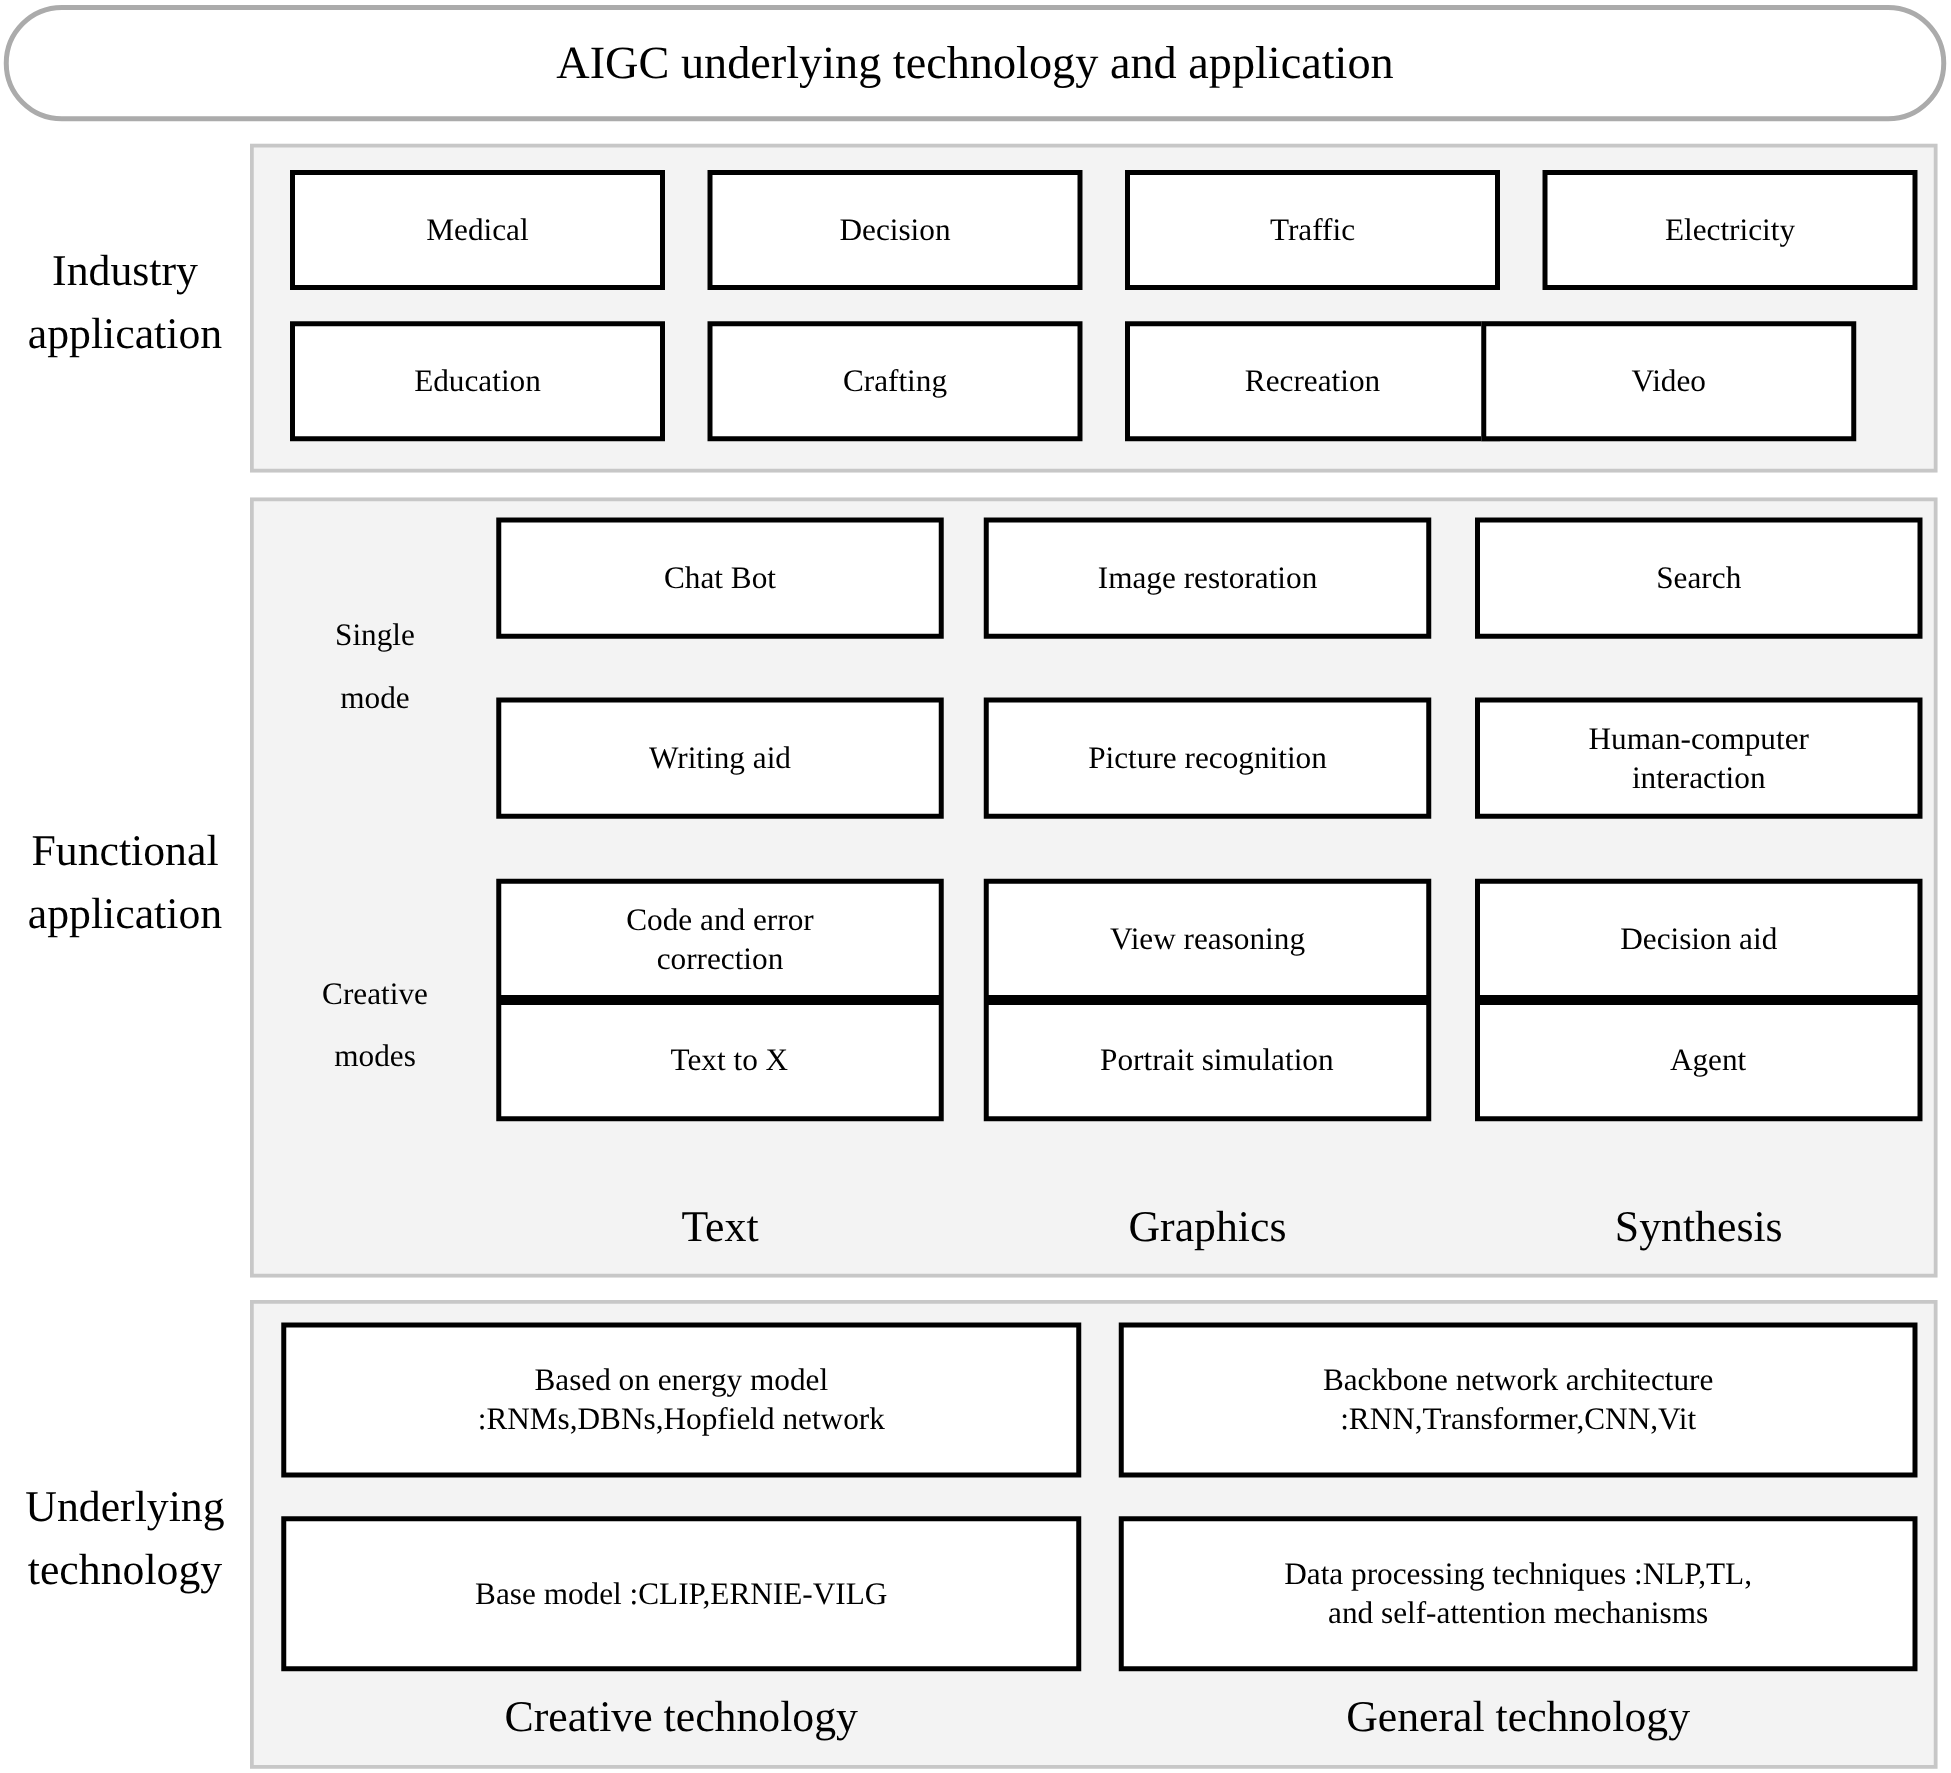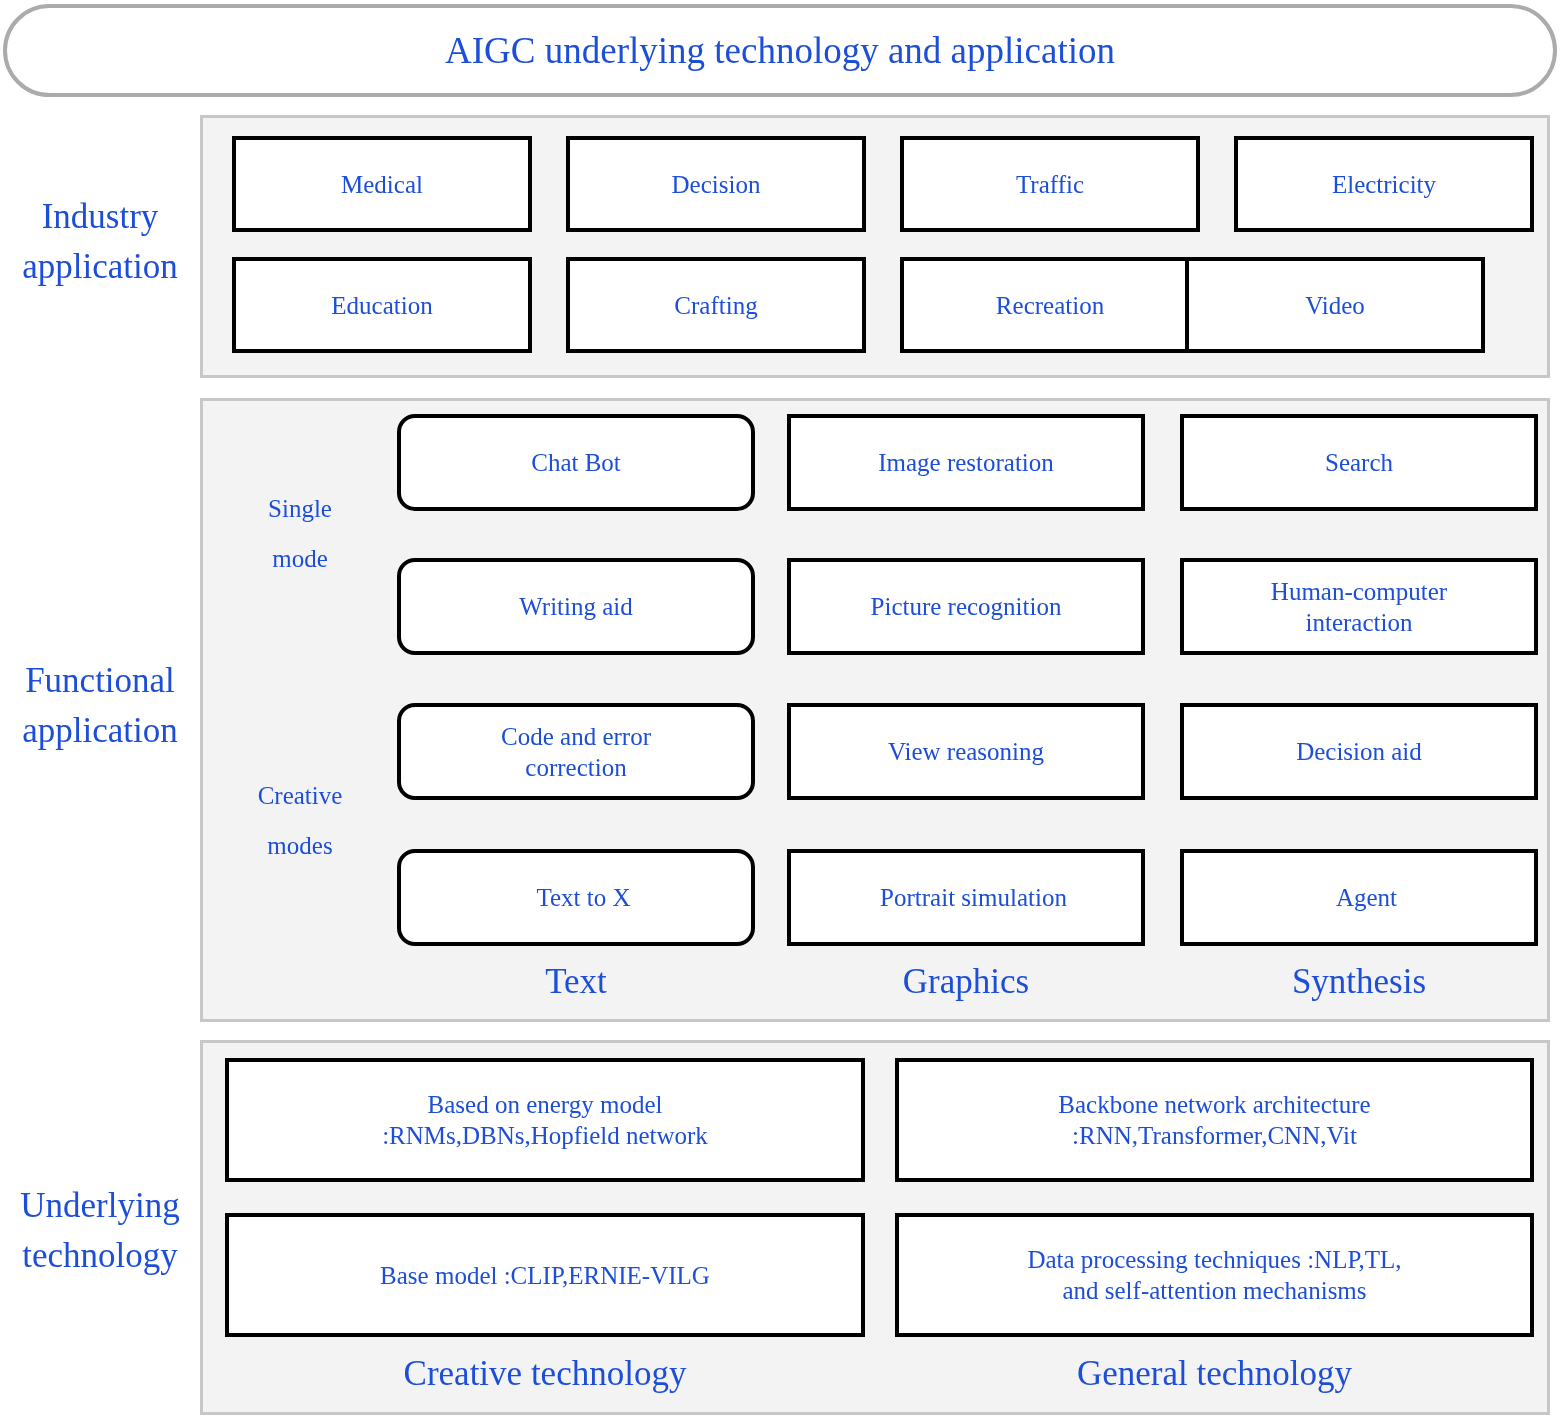--- a/index.html
+++ b/index.html
@@ -3,21 +3,21 @@
 <meta charset="utf-8">
 <style>
   * { margin: 0; padding: 0; box-sizing: border-box; }
   body { background: #ffffff; }
   .canvas {
     position: relative;
     width: 1561px;
     height: 1418px;
     background: #ffffff;
     font-family: "Liberation Serif", serif;
-    color: #1d4ed8;
+    color: #000000;
     overflow: hidden;
   }
   .title-box {
     position: absolute;
     left: 3px; top: 4px;
     width: 1554px; height: 93px;
     background: #ffffff;
     border: 4px solid #ababab;
     border-radius: 48px;
     display: flex; align-items: center; justify-content: center;
@@ -72,23 +72,23 @@
     line-height: 50px;
   }
   
   .ib { width: 300px; height: 96px; }
   .ib0 { left: 232px;  top: 136px; }  .ib1 { left: 566px;  top: 136px; }
   .ib2 { left: 900px;  top: 136px; }  .ib3 { left: 1234px; top: 136px; }
   .ib4 { left: 232px;  top: 257px; }  .ib5 { left: 566px;  top: 257px; }
   .ib6 { left: 900px;  top: 257px; }  .ib7 { left: 1185px; top: 257px; }
   
   .fb { width: 358px; height: 97px; }
-  .fc0 { left: 397px; border-radius: 18px; }  .fc1 { left: 787px; }  .fc2 { left: 1180px; }
+  .fc0 { left: 397px; }  .fc1 { left: 787px; }  .fc2 { left: 1180px; }
   .fr0 { top: 414px; }   .fr1 { top: 558px; }
-  .fr2 { top: 703px; }   .fr3 { top: 849px; padding-left: 15px; }
+  .fr2 { top: 703px; }   .fr3 { top: 800px; padding-left: 15px; }
   .fcl { top: 957px; width: 358px; }
   
   .ub { height: 124px; }
   .uc0 { left: 225px; width: 640px; }
   .uc1 { left: 895px; width: 639px; }
   .ur0 { top: 1058px; }  .ur1 { top: 1213px; }
   .ucl { top: 1349px; }
 </style>
 </head>
 <body>

